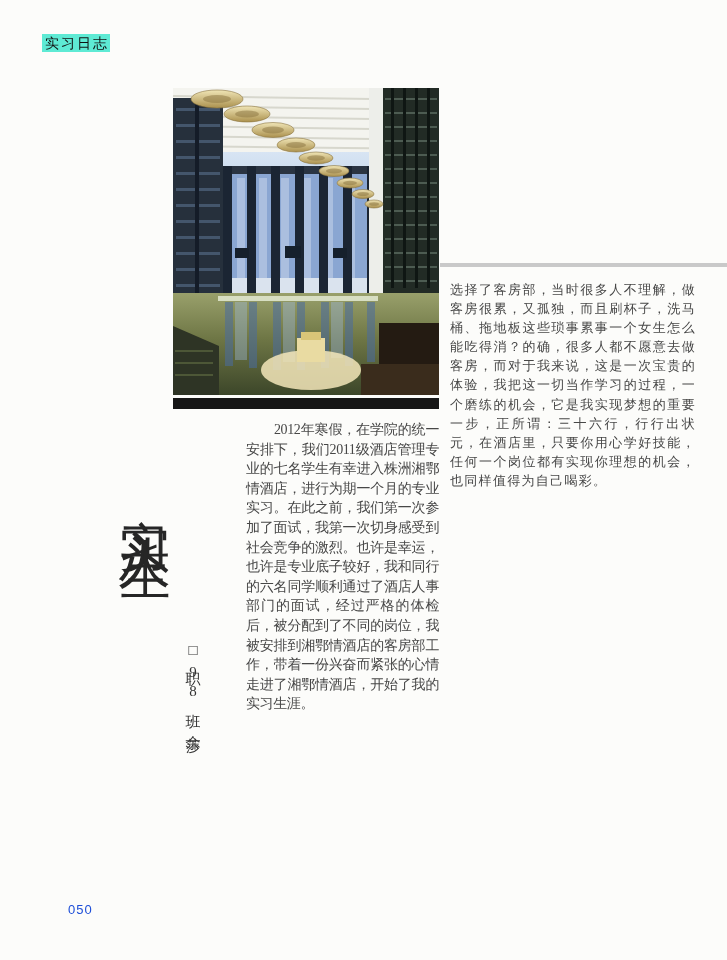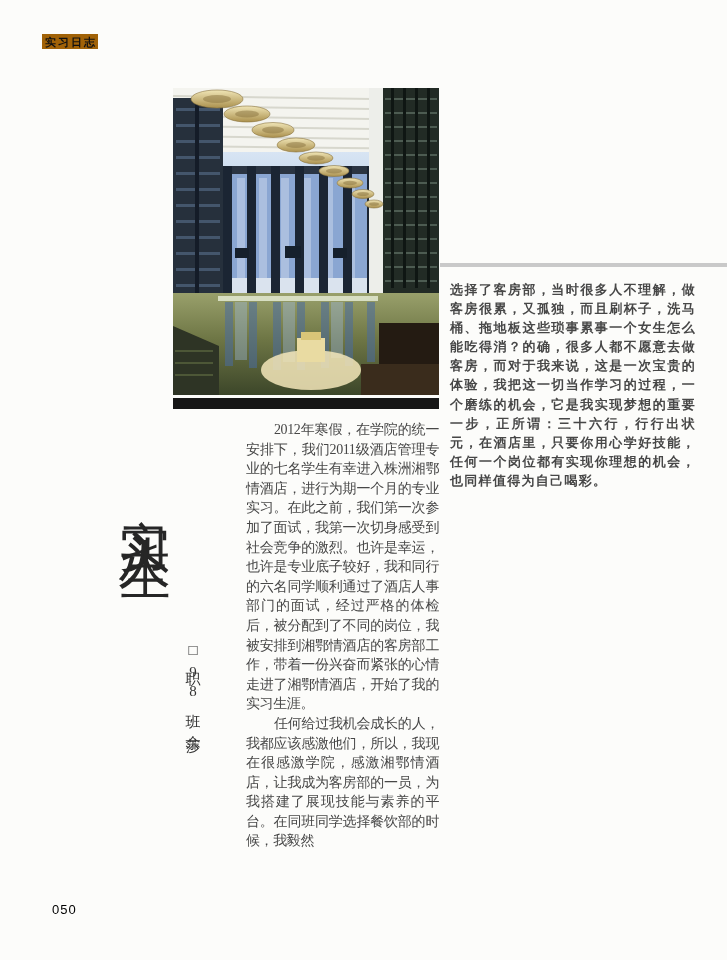--- a/index.html
+++ b/index.html
@@ -6,22 +6,22 @@
   #page{
     position:relative;width:727px;height:960px;margin:0 auto;
     background:#fcfcfa;overflow:hidden;
     font-family:"Liberation Serif","DejaVu Serif",serif;
     color:#424242;
   }
   
   .section-label{
     position:absolute;left:42px;top:34px;
     font-family:"Liberation Sans","DejaVu Sans",sans-serif;
-    font-weight:bold;font-size:11px;letter-spacing:2px;color:#111;
-    background:#a16207;padding:1px 4px 2px 3px;
+    font-weight:normal;font-size:14px;letter-spacing:2px;color:#111;
+    background:#5eead4;padding:1px 4px 2px 3px;
     box-shadow:-3px -3px 0 #fcfcfa inset;
   }
   
   .photo-wrap{position:absolute;left:173px;top:88px;width:266px;}
   .photo{display:block;width:266px;height:307px;background:#9ab4d8;}
   .photo-bar{width:266px;height:11px;background:#161616;margin-top:3px;}
   
   .divider{
     position:absolute;left:440px;top:263px;width:287px;height:4px;
     background:#c9c9c9;
@@ -34,33 +34,33 @@
     color:#262626;font-family:"Liberation Serif","DejaVu Serif",serif;
   }
   .v-byline{
     position:absolute;left:183px;top:642px;height:180px;
     writing-mode:vertical-rl;text-orientation:upright;
     font-size:15px;letter-spacing:3px;color:#333;
   }
   
   .col{position:absolute;text-align:justify;}
   .col p{margin:0;text-indent:2em;}
-  .col p.cont{text-indent:0;font-weight:bold;}
+  .col p.cont{text-indent:0;}
   .col-left{
     left:246px;top:420px;width:193px;
     font-size:14px;line-height:19.6px;letter-spacing:-0.4px;color:#474747;
   }
   .col-right{
     left:450px;top:280px;width:246px;
     font-size:13px;line-height:19.1px;letter-spacing:1.3px;color:#474747;
   }
   .page-number{
-    position:absolute;left:52px;top:902px;
+    position:absolute;left:68px;top:902px;
     font-family:"Liberation Sans","DejaVu Sans",sans-serif;
-    font-size:13px;color:#000000;letter-spacing:1px;
+    font-size:13px;color:#1d4ed8;letter-spacing:1px;
   }
 </style>
 </head>
 <body>
 
 <div id="page">
 
   <div class="section-label">实习日志</div>
 
   <div class="photo-wrap">
@@ -226,21 +226,20 @@
     <div class="photo-bar"></div>
   </div>
 
   <div class="divider"></div>
 
   <div class="v-title">实习人生</div>
   <div class="v-byline">□职98班　余莎</div>
 
   <div class="col col-left">
     <p>2012年寒假，在学院的统一安排下，我们2011级酒店管理专业的七名学生有幸进入株洲湘鄂情酒店，进行为期一个月的专业实习。在此之前，我们第一次参加了面试，我第一次切身感受到社会竞争的激烈。也许是幸运，也许是专业底子较好，我和同行的六名同学顺利通过了酒店人事部门的面试，经过严格的体检后，被分配到了不同的岗位，我被安排到湘鄂情酒店的客房部工作，带着一份兴奋而紧张的心情走进了湘鄂情酒店，开始了我的实习生涯。</p>
-    <p>任何给过我机会成长的人，我都应该感激他们，所以，我现在很感激学院，感激湘鄂情酒店，让我成为客房部的一员，为我搭建了展现技能与素养的平台。在同班同学选择餐饮部的时候，我毅然</p>
   </div>
 
   <div class="col col-right">
     <p class="cont">选择了客房部，当时很多人不理解，做客房很累，又孤独，而且刷杯子，洗马桶、拖地板这些琐事累事一个女生怎么能吃得消？的确，很多人都不愿意去做客房，而对于我来说，这是一次宝贵的体验，我把这一切当作学习的过程，一个磨练的机会，它是我实现梦想的重要一步，正所谓：三十六行，行行出状元，在酒店里，只要你用心学好技能，任何一个岗位都有实现你理想的机会，也同样值得为自己喝彩。</p>
   </div>
 
   <div class="page-number">050</div>
 
 </div>
 

